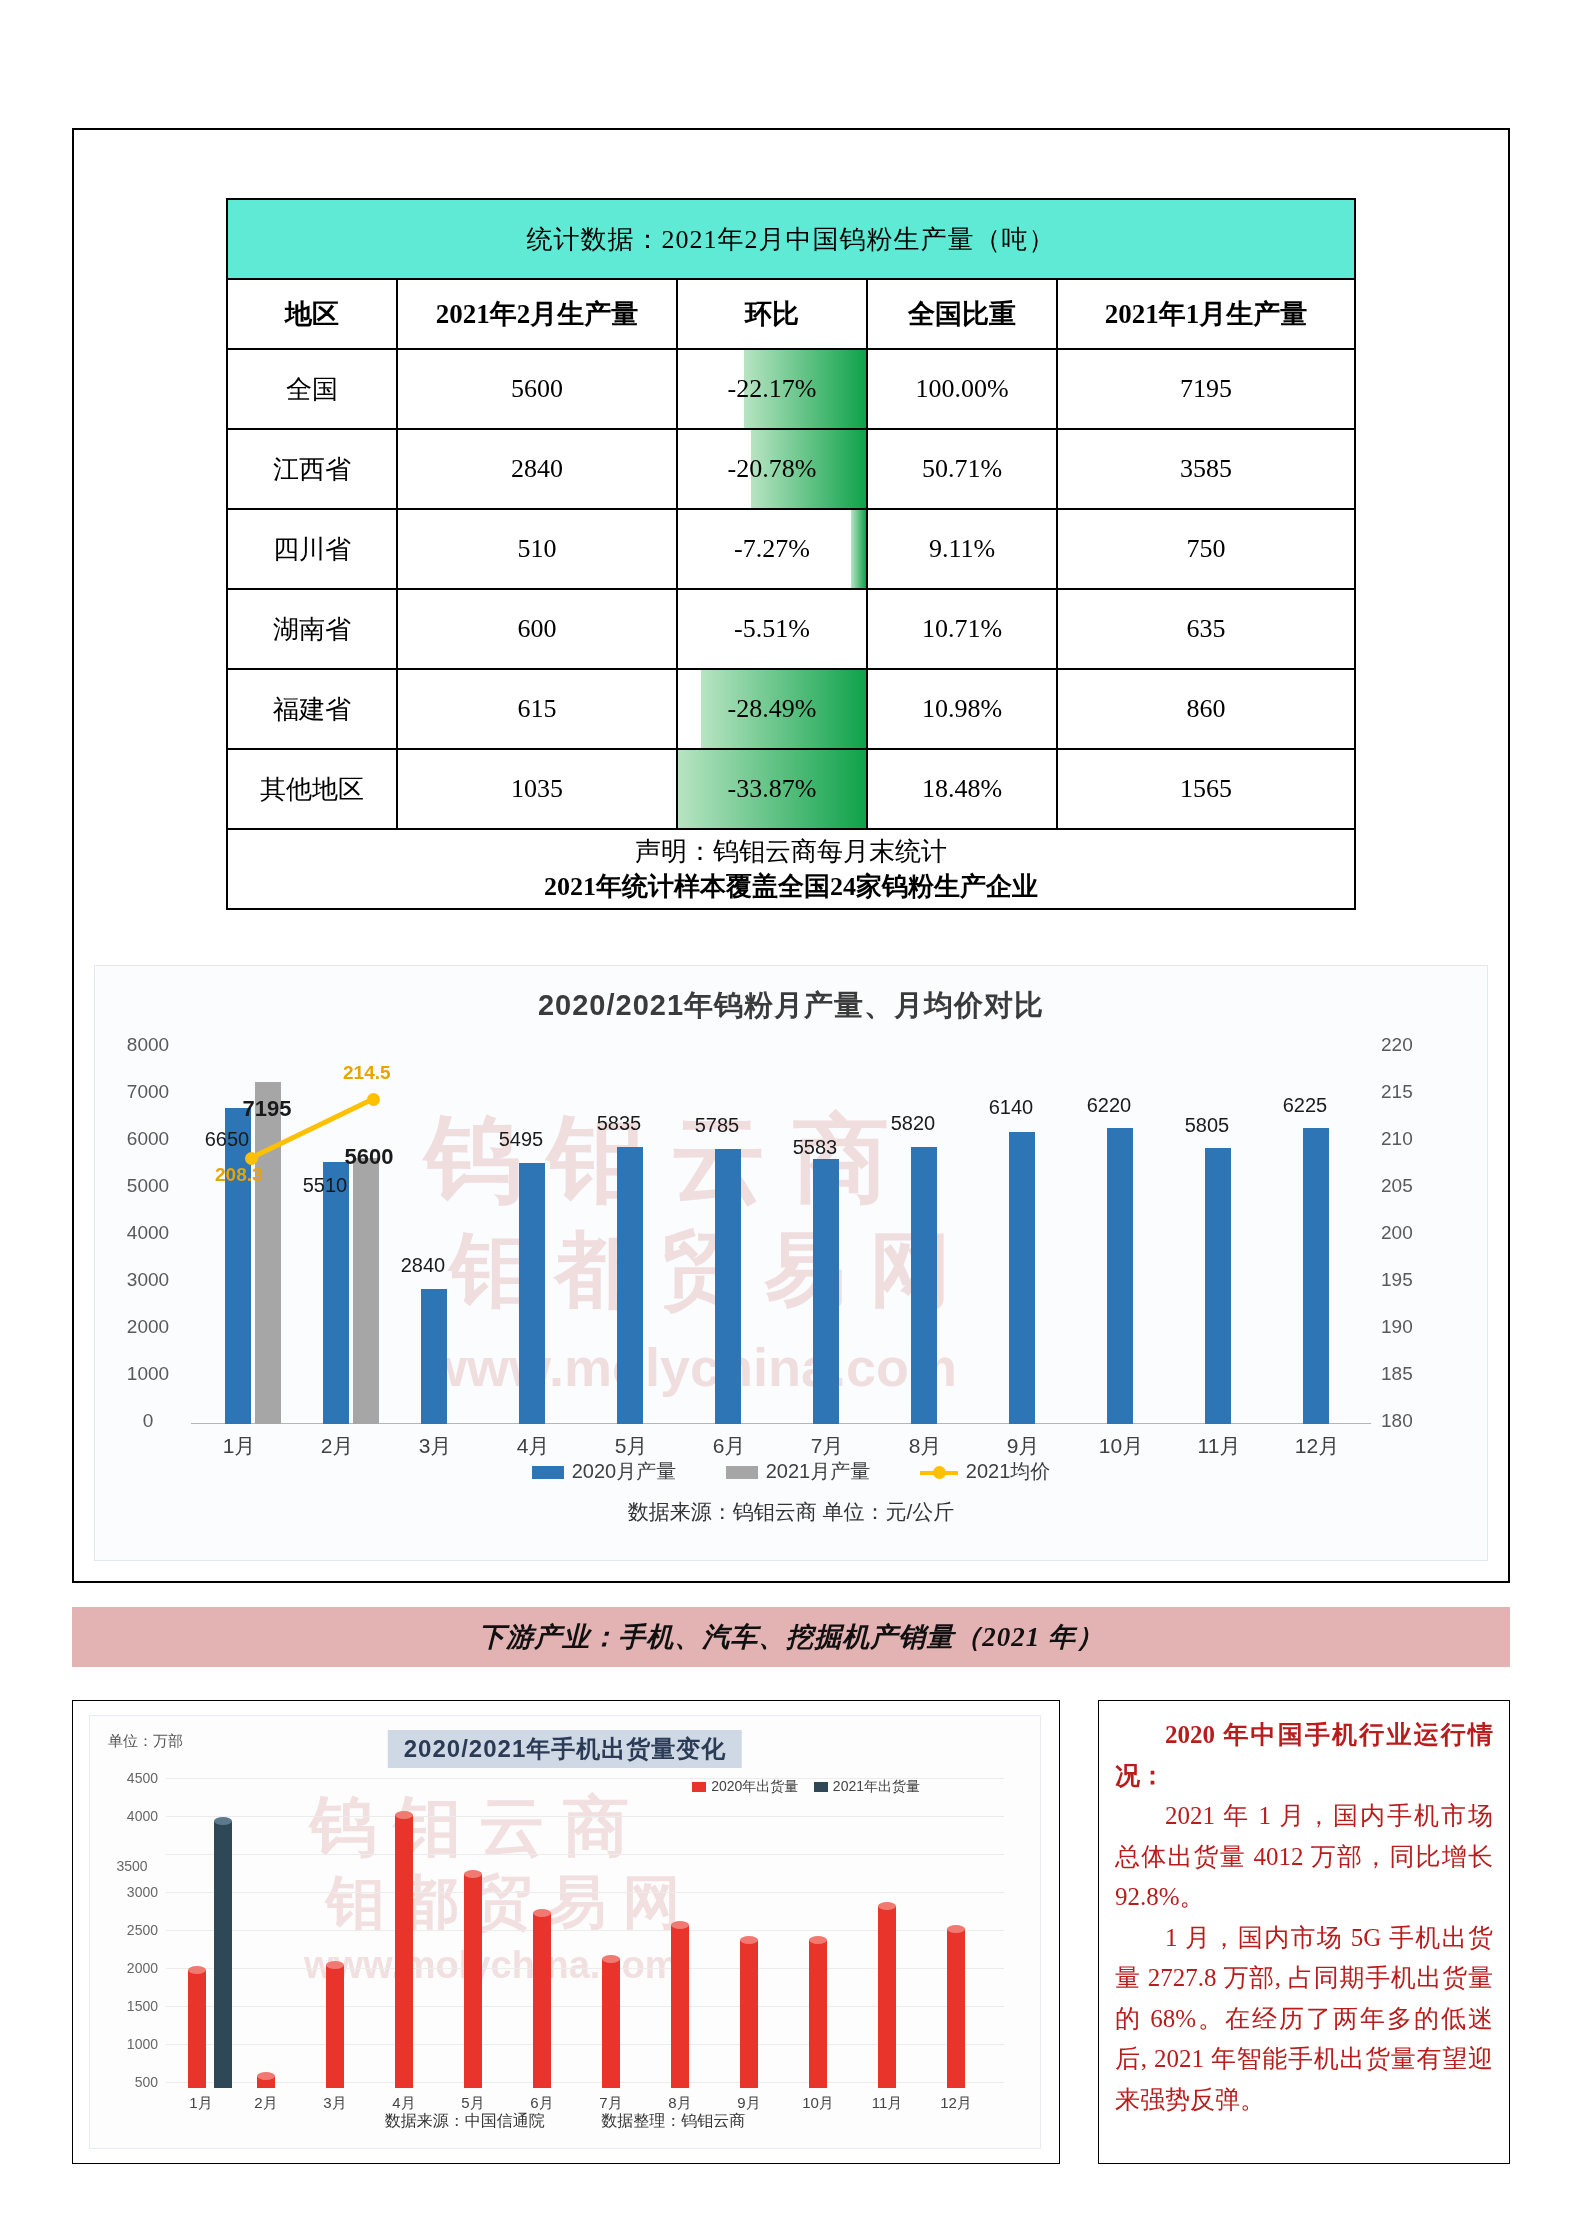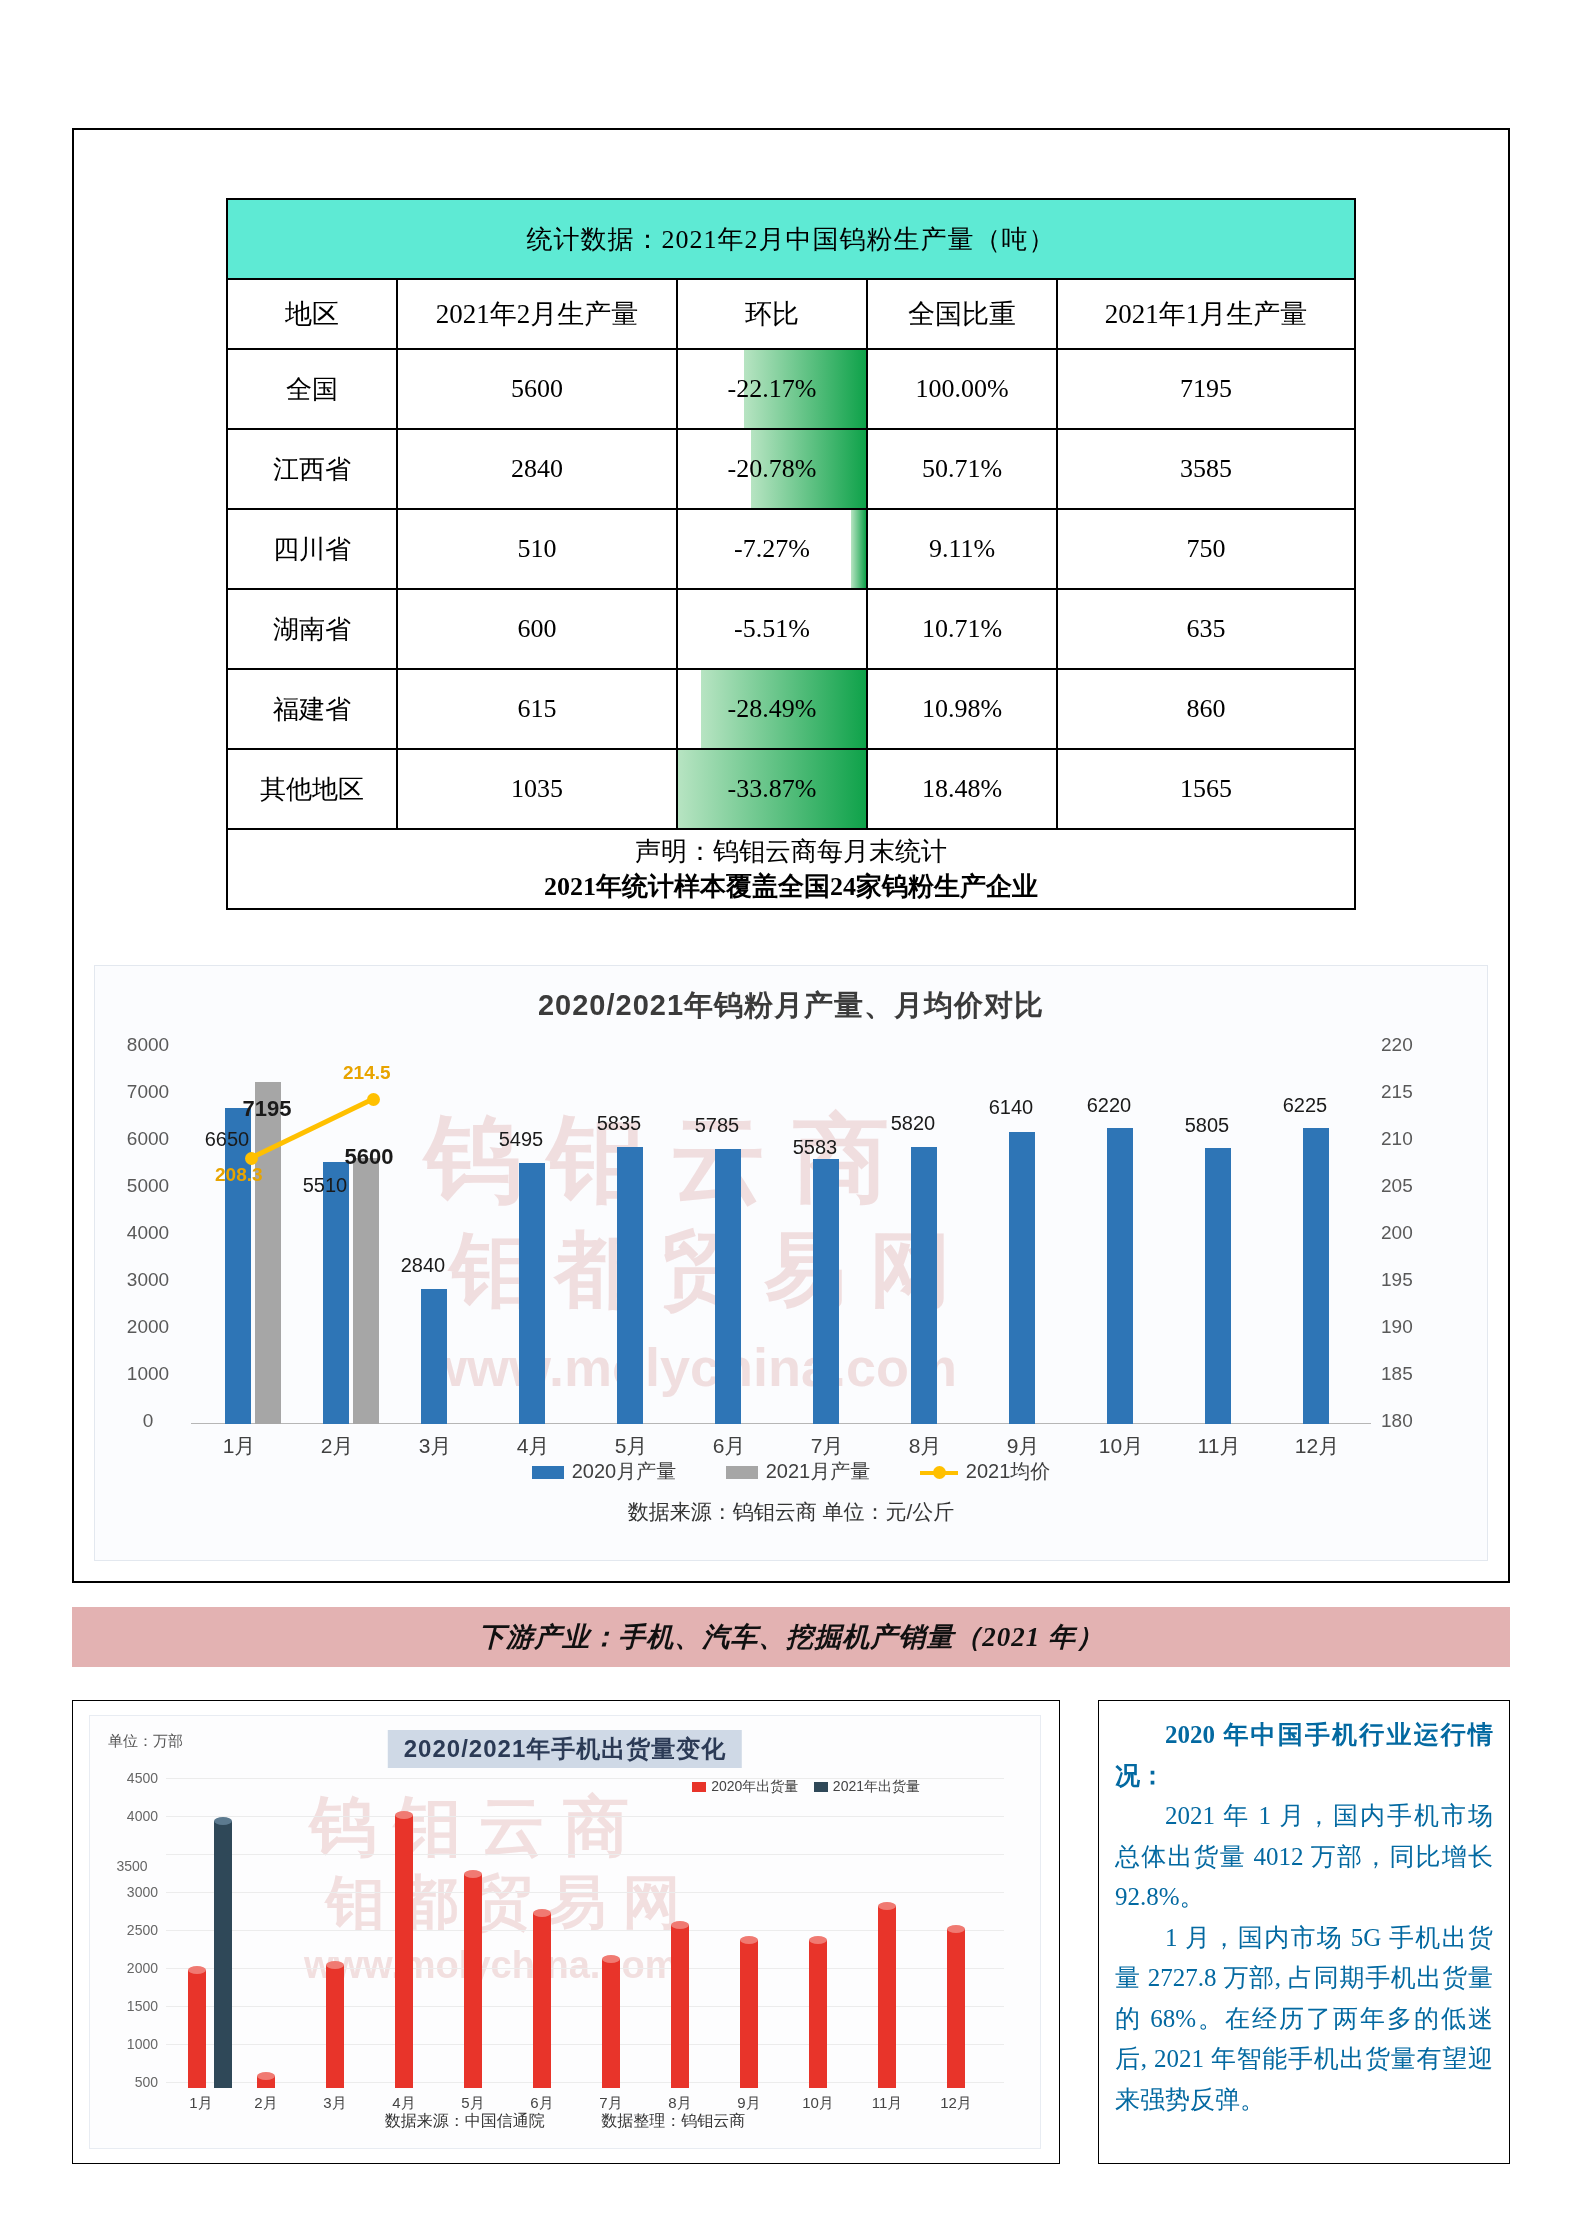--- a/index.html
+++ b/index.html
@@ -54,21 +54,21 @@
   }
   .stat-title {
     background: #5eead4;
     font-size: 31px;
     font-weight: normal;
     letter-spacing: 1px;
     height: 72px;
   }
   .stat-table .hdr {
     font-size: 27px;
-    font-weight: normal;
+    font-weight: bold;
     height: 68px;
   }
   .col-region  { width: 170px; }
   .col-feb     { width: 280px; }
   .col-mom     { width: 190px; }
   .col-share   { width: 190px; }
   .col-jan     { width: 298px; }
 
   .mom-cell {
     position: relative;
@@ -362,21 +362,21 @@
     left: 1098px;
     top: 1700px;
     width: 412px;
     height: 464px;
     border: 1px solid #000;
     box-sizing: border-box;
     padding: 14px 16px 10px 16px;
     font-family: "Liberation Serif", serif;
     font-size: 25px;
     line-height: 1.62;
-    color: #0369a1;
+    color: #b91c1c;
   }
   .side-note .hd { font-weight: bold; }
   .side-note p { margin: 0; text-align: justify; }
   .side-note p.indent { text-indent: 2em; }
 </style>
 </head>
 <body>
 
 <div class="page">
 

